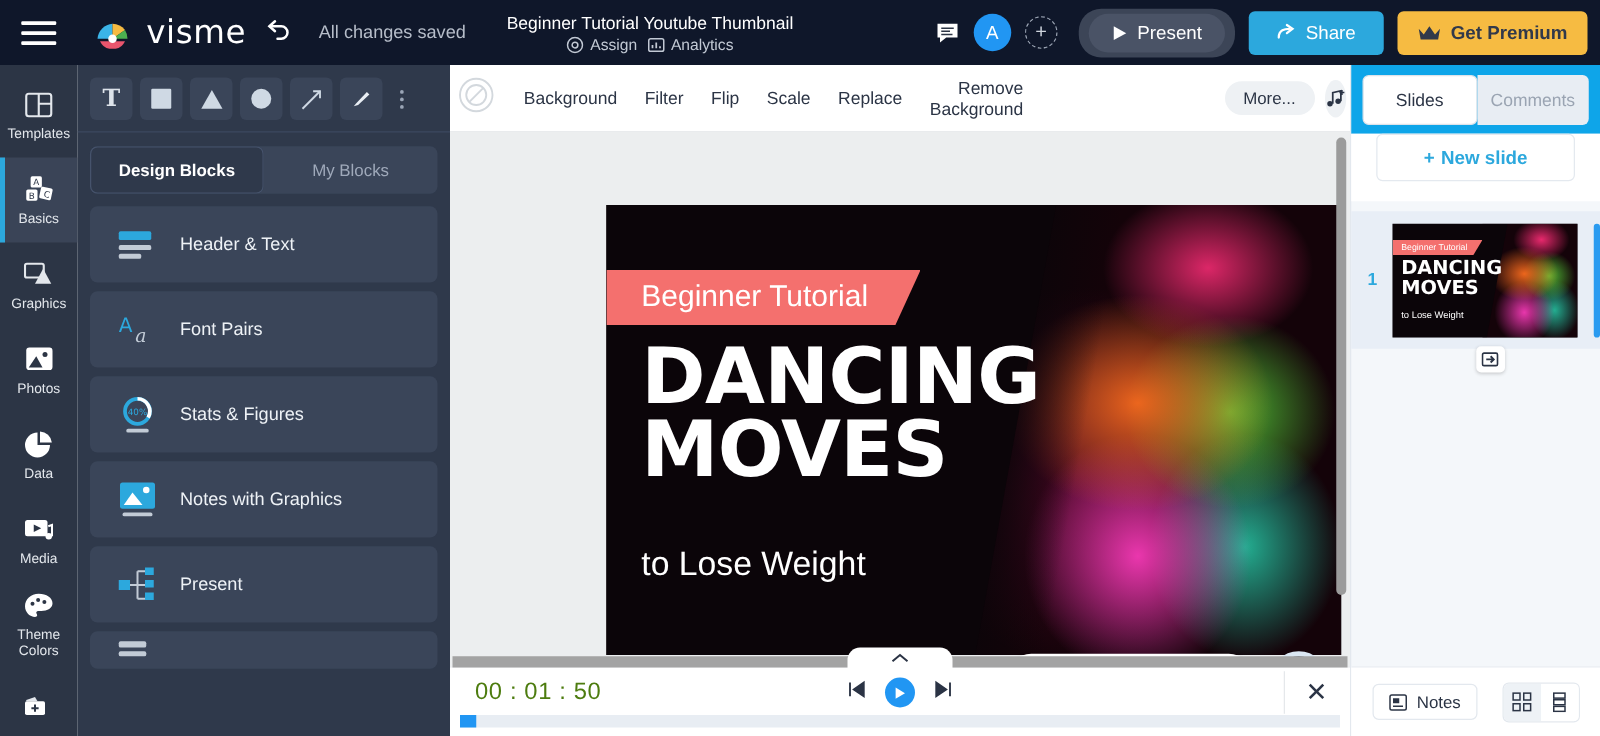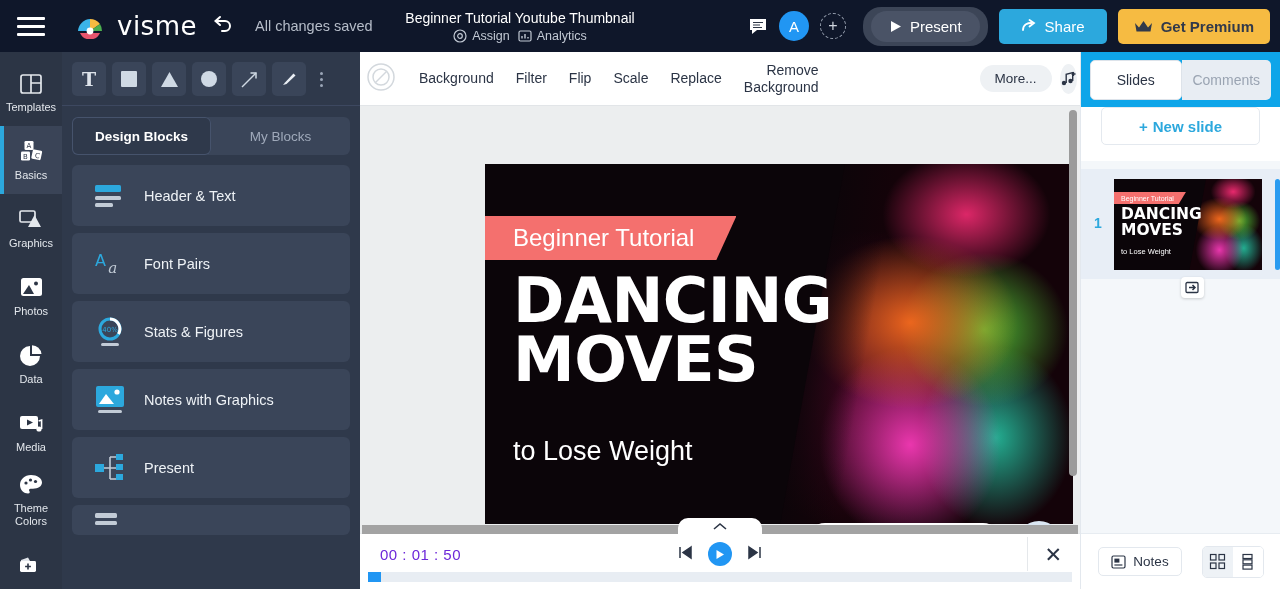--- a/index.html
+++ b/index.html
@@ -200,21 +200,21 @@
   }
   .tl-hscroll {
     position: absolute; left: 2px; top: -9px; width: 716px; height: 9px; background: #a3a3a3;
   }
   .tl-handle {
     position: absolute; left: 318px; top: -16px; width: 84px; height: 18px; background: #fff;
     border-radius: 10px 10px 0 0; display: flex; align-items: center; justify-content: center;
     cursor: pointer;
   }
   .tl-row { height: 40px; display: flex; align-items: center; position: relative; }
-  .tl-time { position: absolute; left: 20px; font-size: 15px; color: #6d28d9; letter-spacing: .5px; }
+  .tl-time { position: absolute; left: 20px; font-size: 19px; color: #4d7c0f; letter-spacing: .5px; }
   .tl-controls { position: absolute; left: 50%; transform: translateX(-50%); display: flex; align-items: center; gap: 14px; }
   .tl-play {
     width: 24px; height: 24px; border-radius: 50%; background: #2196f3; display: flex;
     align-items: center; justify-content: center; cursor: pointer;
   }
   .tl-close { position: absolute; right: 18px; color: #2b3445; font-size: 21px; cursor: pointer; line-height: 1; }
   .tl-close-sep { position: absolute; right: 52px; width: 1px; height: 34px; background: #e5e8eb; }
   .tl-progress { position: absolute; left: 8px; bottom: 7px; width: 704px; height: 10px; background: #e8edf3; }
   .tl-progress-thumb { position: absolute; left: 8px; bottom: 7px; width: 13px; height: 10px; background: #2196f3; cursor: pointer; }
 

